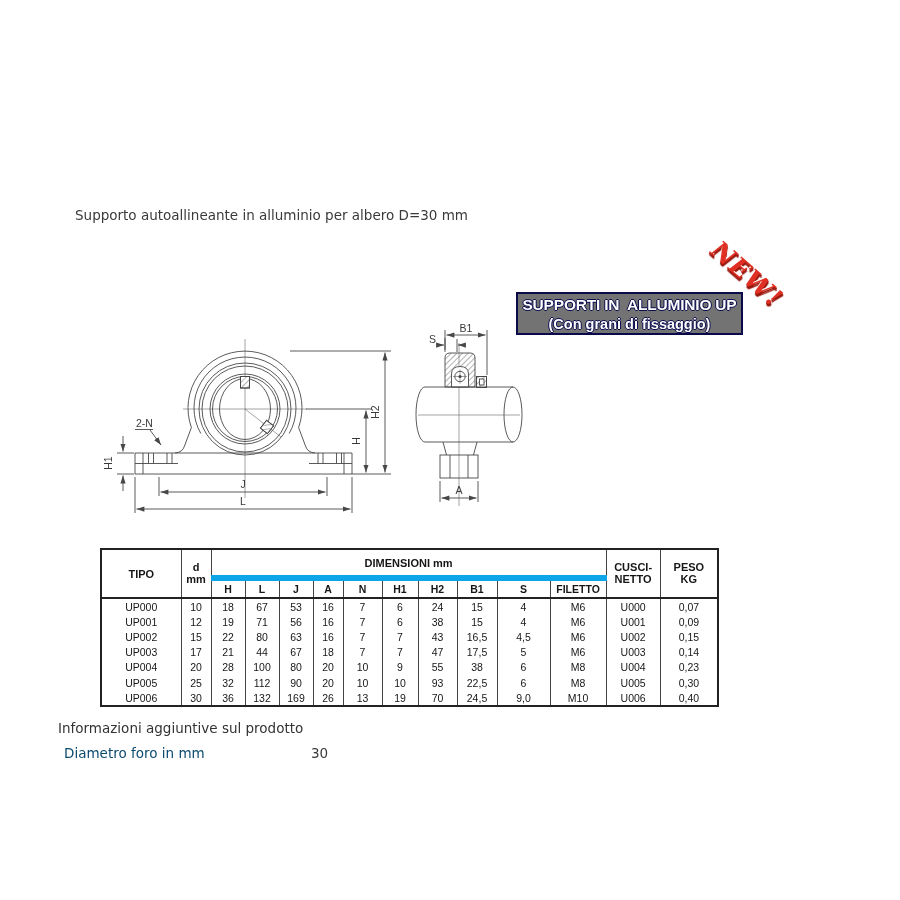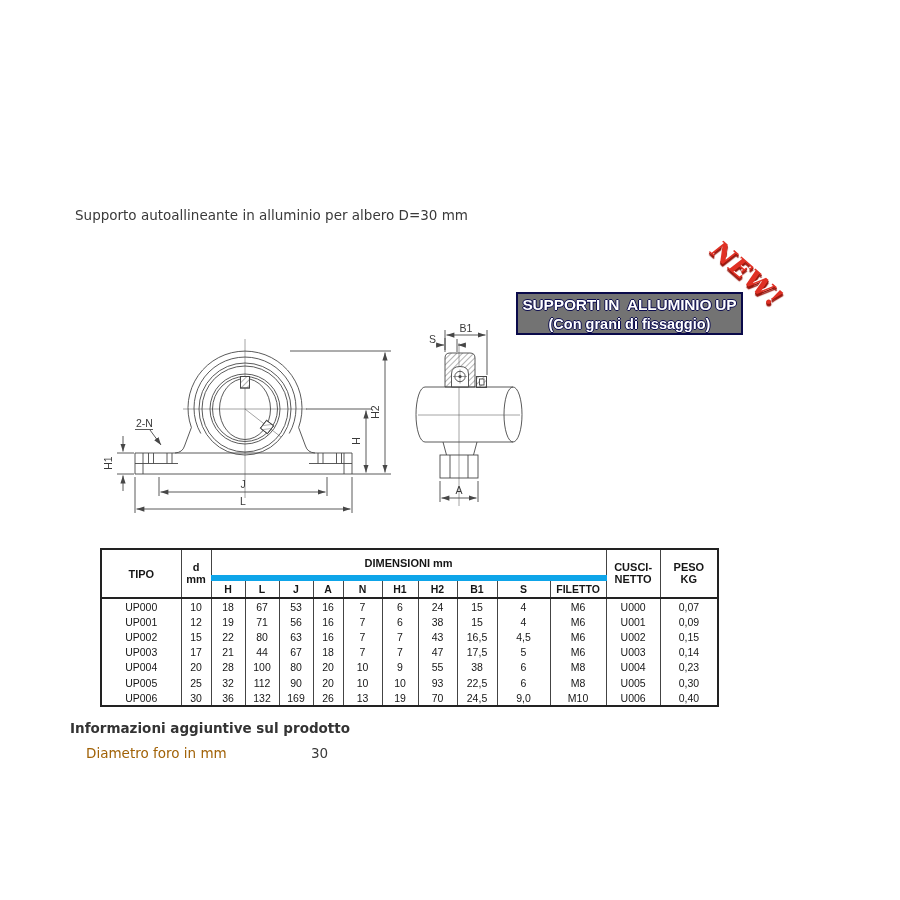--- a/index.html
+++ b/index.html
@@ -1,22 +1,22 @@
 <!DOCTYPE html>
 <html><head>
 <meta charset="utf-8">
 <style>
   html,body{margin:0;padding:0;background:#fff;}
   #page{position:relative;width:900px;height:900px;background:#ffffff;overflow:hidden;
         font-family:"DejaVu Sans","Liberation Sans",sans-serif;color:#3a3a3a;margin-top:40px;}
   .abs{position:absolute;}
   
   #title{left:75px;top:167px;font-size:13.5px;color:#3a3a3a;}
-  #info-heading{left:70px;top:680px;font-size:13.5px;font-weight:bold;color:#333;}
-  #info-label{left:86px;top:705px;font-size:13.5px;color:#a16207;}
+  #info-heading{left:58px;top:680px;font-size:13.5px;font-weight:normal;color:#333;}
+  #info-label{left:64px;top:705px;font-size:13.5px;color:#0c4a6e;}
   #info-value{left:311px;top:705px;font-size:13.5px;color:#3a3a3a;}
   
   #banner{left:516px;top:252px;width:227px;height:43px;background:#737373;
           border:2px solid #0a0a4a;box-sizing:border-box;text-align:center;
           font-family:"Liberation Sans",sans-serif;font-weight:bold;color:#fff;z-index:3;}
   #banner .l1{font-size:15.5px;line-height:20px;margin-top:1px;white-space:pre;letter-spacing:-0.2px;
       text-shadow:1px 0 0 #0c0c50,-1px 0 0 #0c0c50,0 1px 0 #0c0c50,0 -1px 0 #0c0c50;}
   #banner .l2{font-size:14.5px;line-height:18px;white-space:pre;
       text-shadow:1px 0 0 #0c0c50,-1px 0 0 #0c0c50,0 1px 0 #0c0c50,0 -1px 0 #0c0c50;}
   

